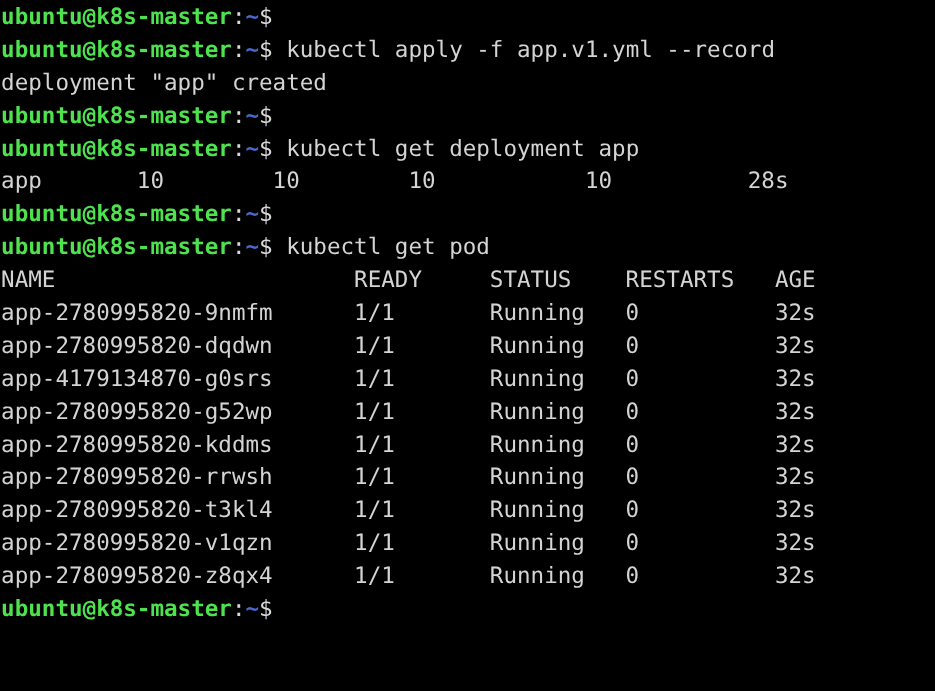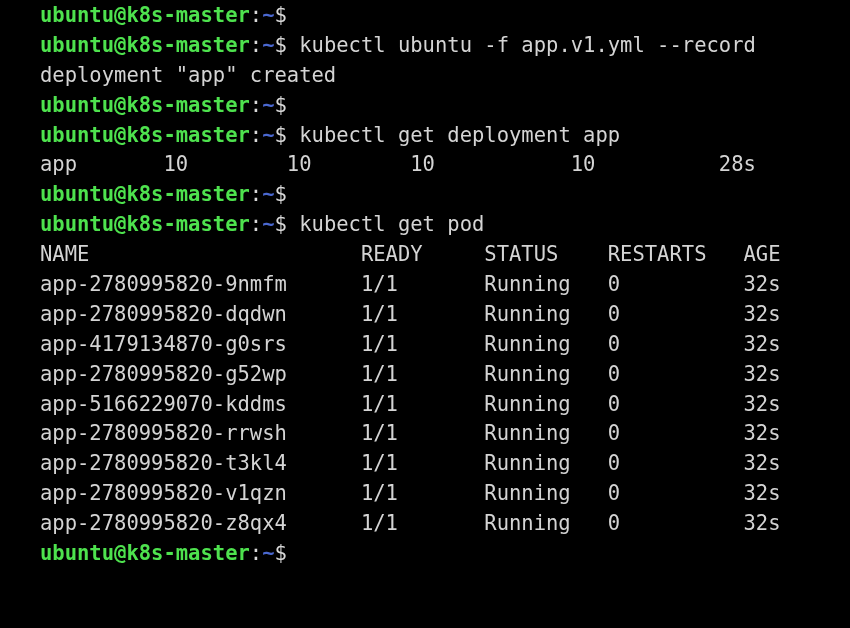--- a/index.html
+++ b/index.html
@@ -24,47 +24,46 @@
   }
   .screen {
     padding: 1px 0 0 1px;
   }
   .line {
     white-space: pre;
     height: 29.9px;
     line-height: 29.9px;
     display: block;
     font-variant-ligatures: none;
-    padding-left: 39px;
   }
   .user   { color: #4ee24e; font-weight: bold; }
   .punct  { color: #d8d8d8; }
   .path   { color: #4a68d0; font-weight: bold; }
   .dollar { color: #d8d8d8; }
   .cmd    { color: #d4d4d4; }
   .out    { color: #d4d4d4; }
 </style>
 </head>
 <body>
 
 <div id="terminal">
   <div class="screen" id="screen">
       <div class="line"><span class="user">ubuntu@k8s-master</span><span class="punct">:</span><span class="path">~</span><span class="dollar">$</span></div>
-      <div class="line"><span class="user">ubuntu@k8s-master</span><span class="punct">:</span><span class="path">~</span><span class="dollar">$</span><span class="cmd"> kubectl ubuntu -f app.v1.yml --record</span></div>
+      <div class="line"><span class="user">ubuntu@k8s-master</span><span class="punct">:</span><span class="path">~</span><span class="dollar">$</span><span class="cmd"> kubectl apply -f app.v1.yml --record</span></div>
       <div class="line"><span class="out">deployment "app" created</span></div>
       <div class="line"><span class="user">ubuntu@k8s-master</span><span class="punct">:</span><span class="path">~</span><span class="dollar">$</span></div>
       <div class="line"><span class="user">ubuntu@k8s-master</span><span class="punct">:</span><span class="path">~</span><span class="dollar">$</span><span class="cmd"> kubectl get deployment app</span></div>
       <div class="line"><span class="out">app       10        10        10           10          28s</span></div>
       <div class="line"><span class="user">ubuntu@k8s-master</span><span class="punct">:</span><span class="path">~</span><span class="dollar">$</span></div>
       <div class="line"><span class="user">ubuntu@k8s-master</span><span class="punct">:</span><span class="path">~</span><span class="dollar">$</span><span class="cmd"> kubectl get pod</span></div>
       <div class="line"><span class="out">NAME                      READY     STATUS    RESTARTS   AGE</span></div>
       <div class="line"><span class="out">app-2780995820-9nmfm      1/1       Running   0          32s</span></div>
       <div class="line"><span class="out">app-2780995820-dqdwn      1/1       Running   0          32s</span></div>
       <div class="line"><span class="out">app-4179134870-g0srs      1/1       Running   0          32s</span></div>
       <div class="line"><span class="out">app-2780995820-g52wp      1/1       Running   0          32s</span></div>
-      <div class="line"><span class="out">app-5166229070-kddms      1/1       Running   0          32s</span></div>
+      <div class="line"><span class="out">app-2780995820-kddms      1/1       Running   0          32s</span></div>
       <div class="line"><span class="out">app-2780995820-rrwsh      1/1       Running   0          32s</span></div>
       <div class="line"><span class="out">app-2780995820-t3kl4      1/1       Running   0          32s</span></div>
       <div class="line"><span class="out">app-2780995820-v1qzn      1/1       Running   0          32s</span></div>
       <div class="line"><span class="out">app-2780995820-z8qx4      1/1       Running   0          32s</span></div>
       <div class="line"><span class="user">ubuntu@k8s-master</span><span class="punct">:</span><span class="path">~</span><span class="dollar">$</span></div>
     </div>
 </div>
 
 </body></html>

